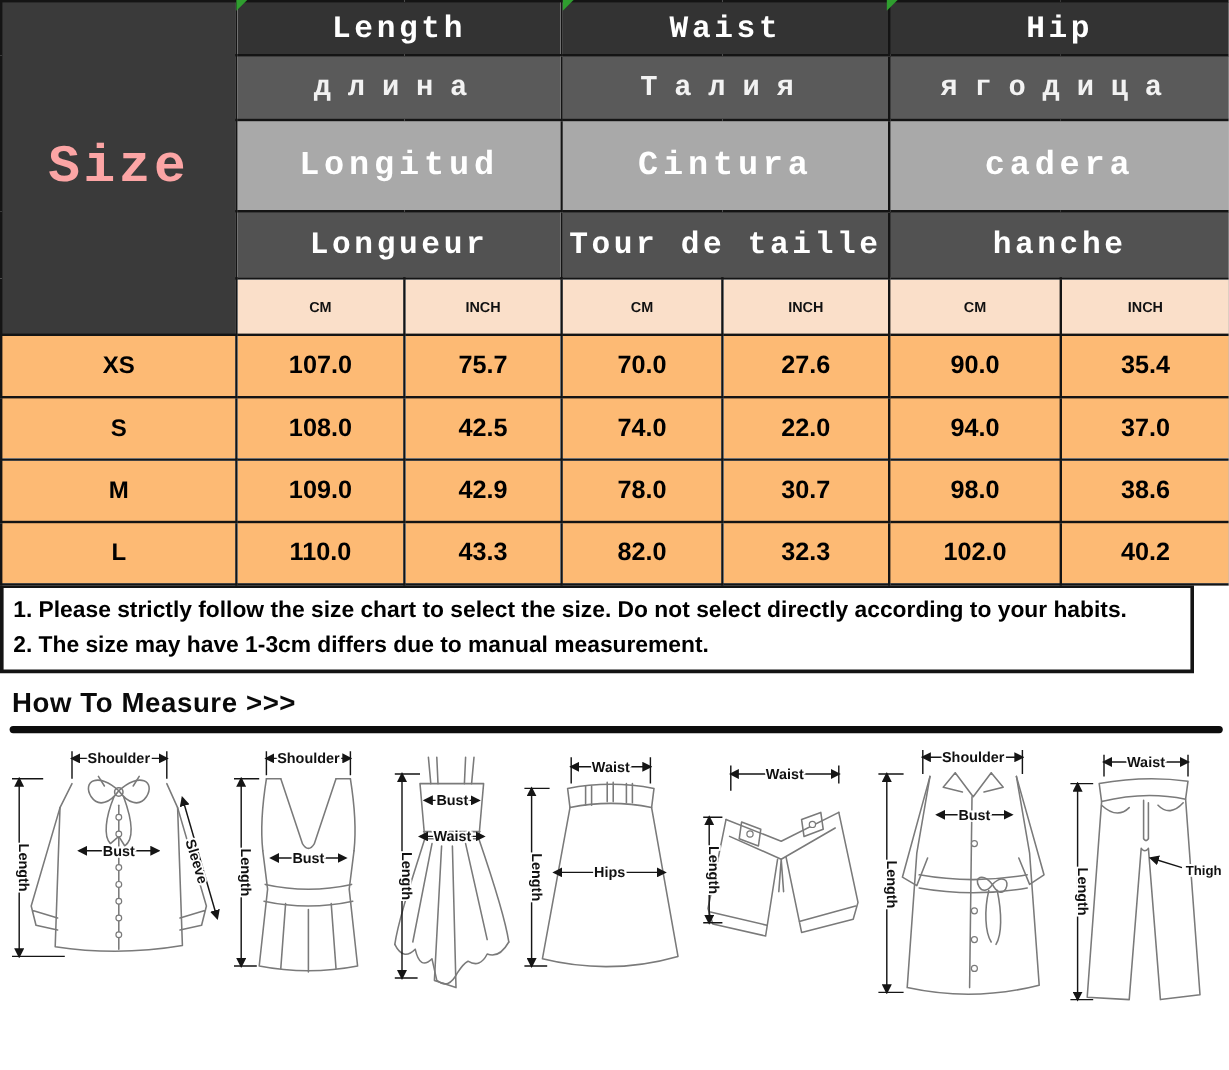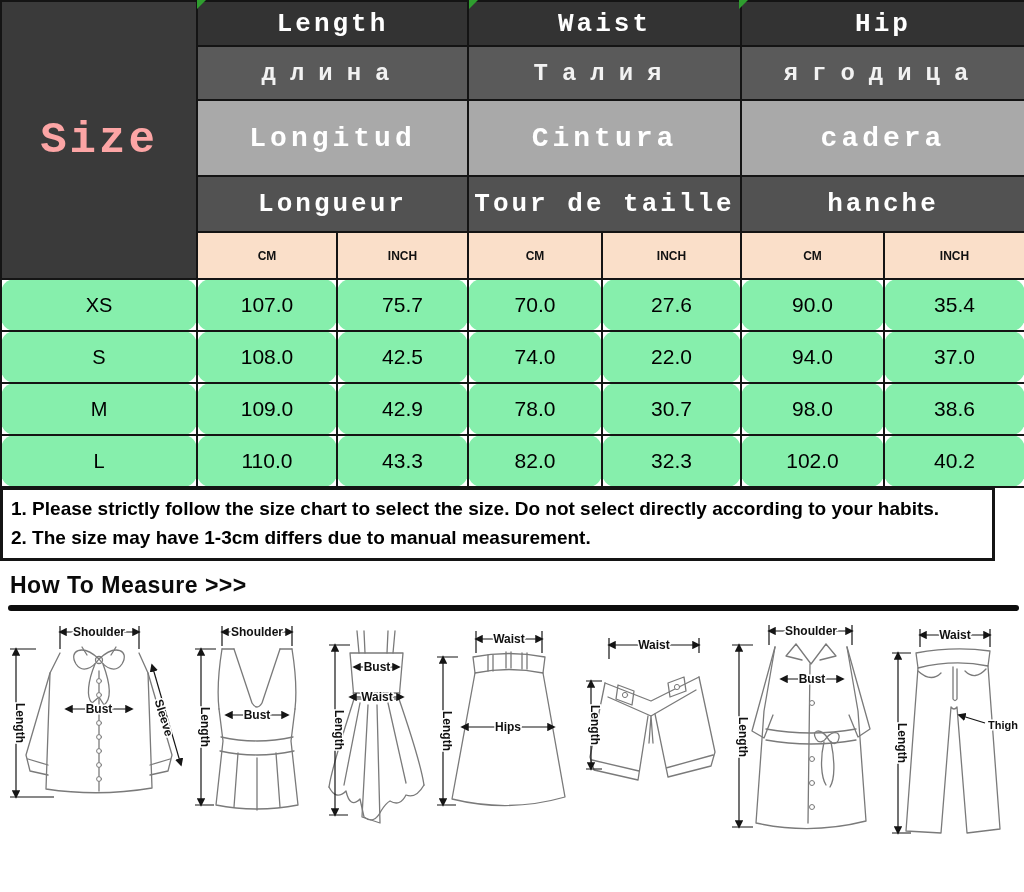--- a/index.html
+++ b/index.html
@@ -13,21 +13,21 @@
              font-weight:bold;font-size:44px;letter-spacing:3px;}
   .row-en td.c{background:#333333;color:#fff;font-family:"Liberation Mono","DejaVu Sans Mono",monospace;
                font-weight:bold;font-size:26px;letter-spacing:3px;}
   .row-ru td.c{background:#5a5a5a;color:#f2f2f2;font-family:"Liberation Mono","DejaVu Sans Mono",monospace;
                font-weight:bold;font-size:24px;letter-spacing:14px;}
   .row-es td.c{background:#a9a9a9;color:#ffffff;font-family:"Liberation Mono","DejaVu Sans Mono",monospace;
                font-weight:bold;font-size:28px;letter-spacing:4px;}
   .row-fr td.c{background:#525252;color:#fff;font-family:"Liberation Mono","DejaVu Sans Mono",monospace;
                font-weight:bold;font-size:26px;letter-spacing:3px;}
   .row-unit td{background:#fadfc9;color:#111;font-weight:bold;font-size:12px;}
-  .row-data td{background:#86efac;color:#000;font-weight:normal;font-size:21px;border-radius:14px;}
+  .row-data td{background:#fdba74;color:#000;font-weight:bold;font-size:21px;}
   .row-data td.size-label{font-size:20px;}
   .green-marker{position:absolute;top:0;width:0;height:0;
                 border-top:9px solid #2f9e2f;border-right:9px solid transparent;}
   
   .notes{box-sizing:border-box;width:995px;border:3px solid #141414;border-top-width:2px;
          padding:5px 8px 6px 8px;font-weight:bold;font-size:19px;line-height:1.5;color:#000;}
   .notes p{margin:0;}
   
   .measure-heading{margin:11px 0 0 10px;font-weight:bold;font-size:23px;letter-spacing:0.5px;color:#0a0a0a;}
   .rule{height:6px;background:#0d0d0d;border-radius:3px;margin:6px 5px 0 8px;}

